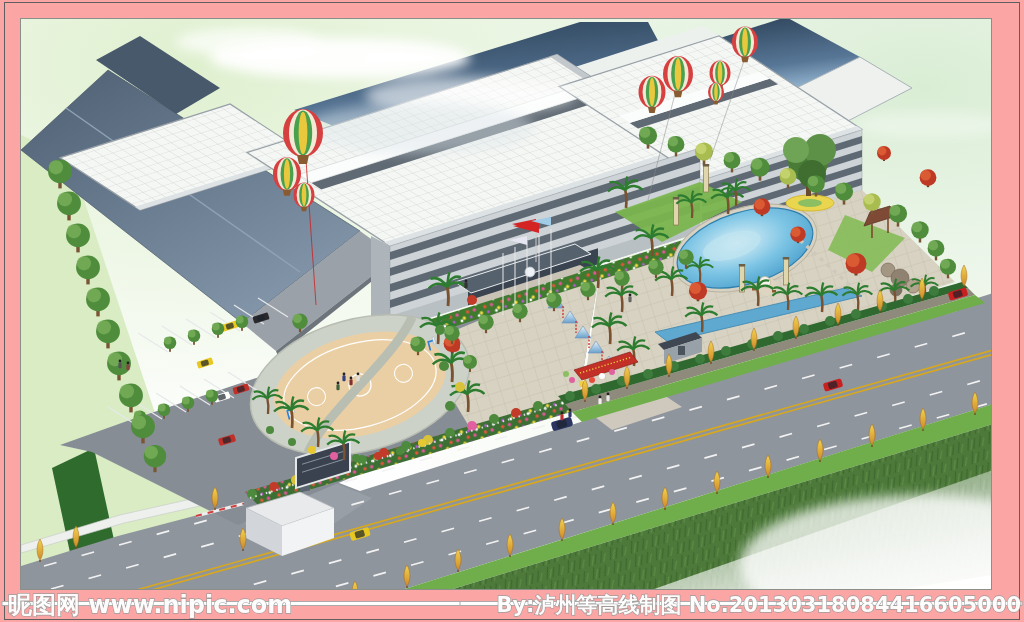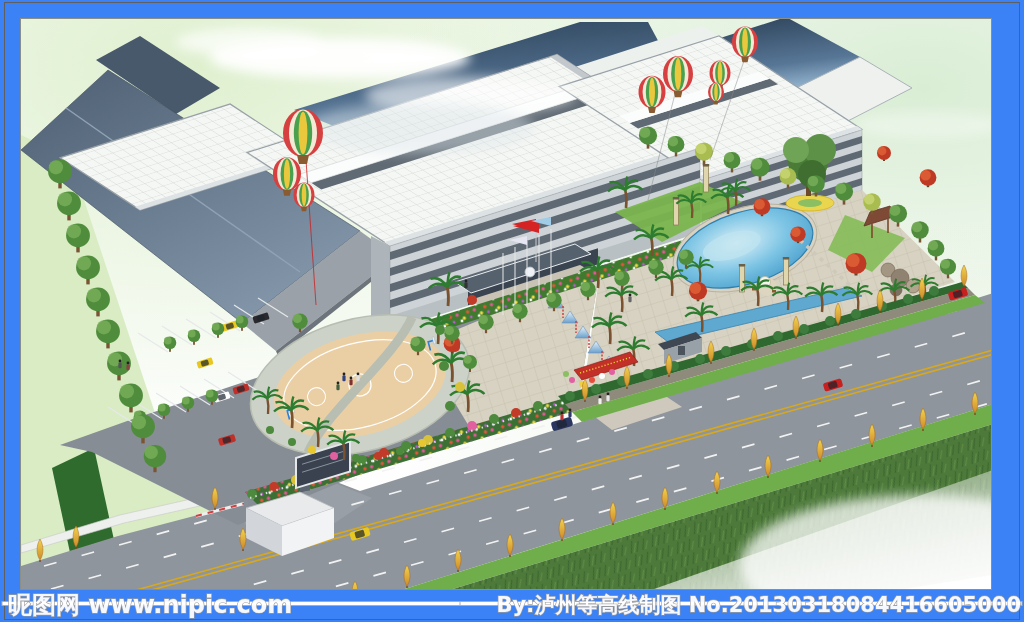--- a/index.html
+++ b/index.html
@@ -1,16 +1,16 @@
 <!DOCTYPE html>
 <html><head>
 <meta charset="utf-8">
 <style>
   html,body{margin:0;padding:0;background:#ffffff;}
-  .page{position:relative;width:1024px;height:622px;background:#3b82f6;overflow:hidden;
+  .page{position:relative;width:1024px;height:622px;background:#fca5a5;overflow:hidden;
         font-family:"DejaVu Sans","Liberation Sans",sans-serif;}
   .page svg{position:absolute;left:0;top:0;}
   text.wm{font-family:"DejaVu Sans","Liberation Sans",sans-serif;font-weight:bold;
           fill:#ffffff;stroke:#9a9a9a;stroke-width:1.3px;paint-order:stroke;opacity:.95;}
 </style>
 </head>
 <body>
 
 <div class="page">
 <svg width="1024" height="622" viewBox="0 0 1024 622">

